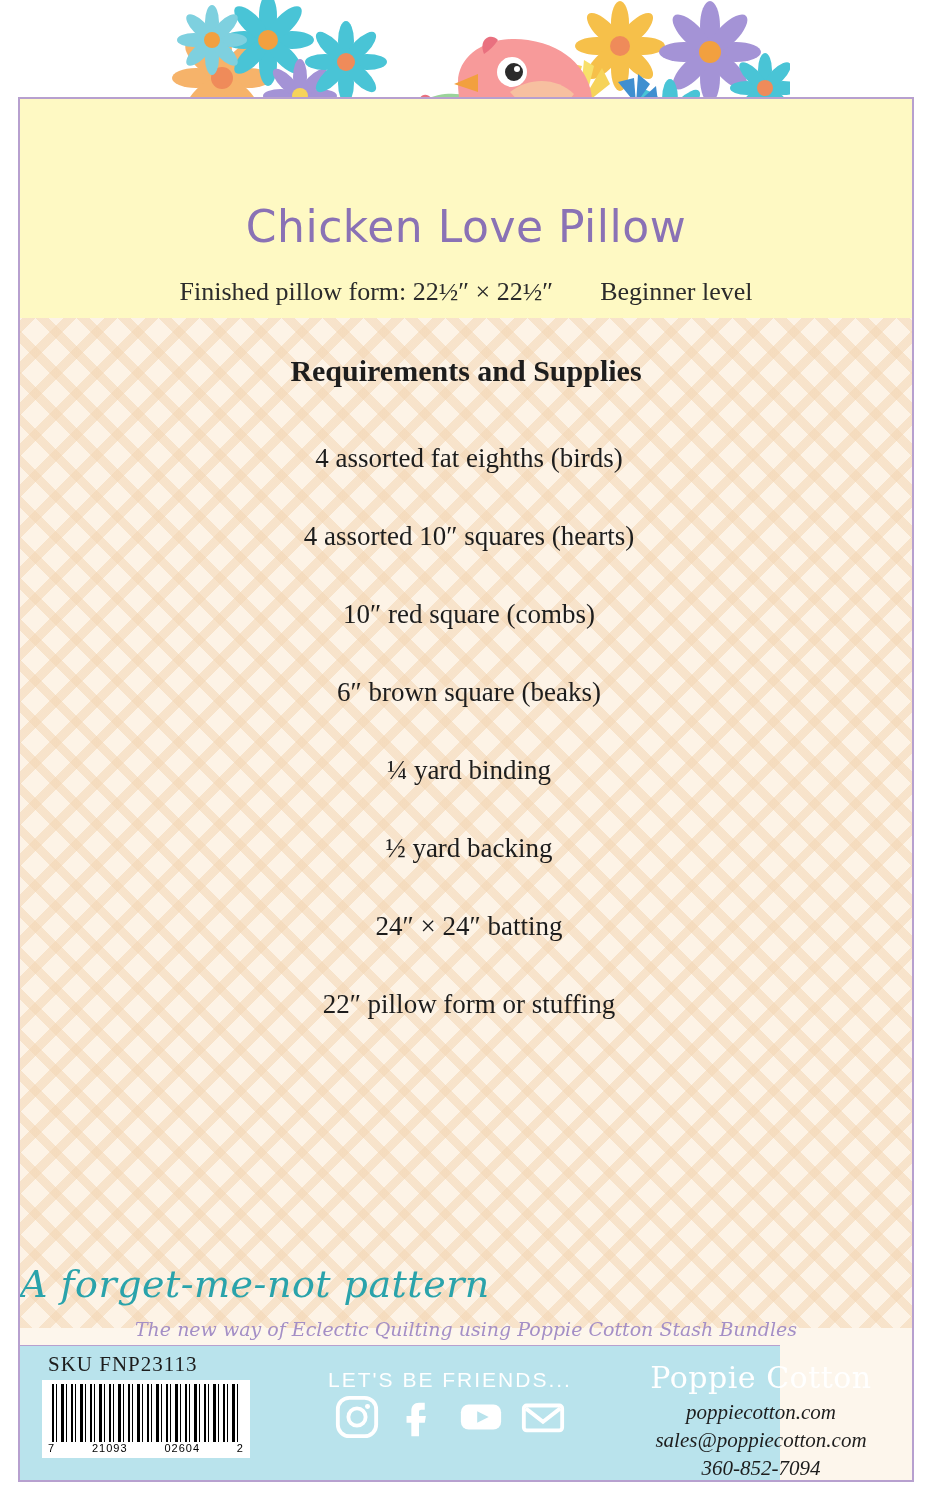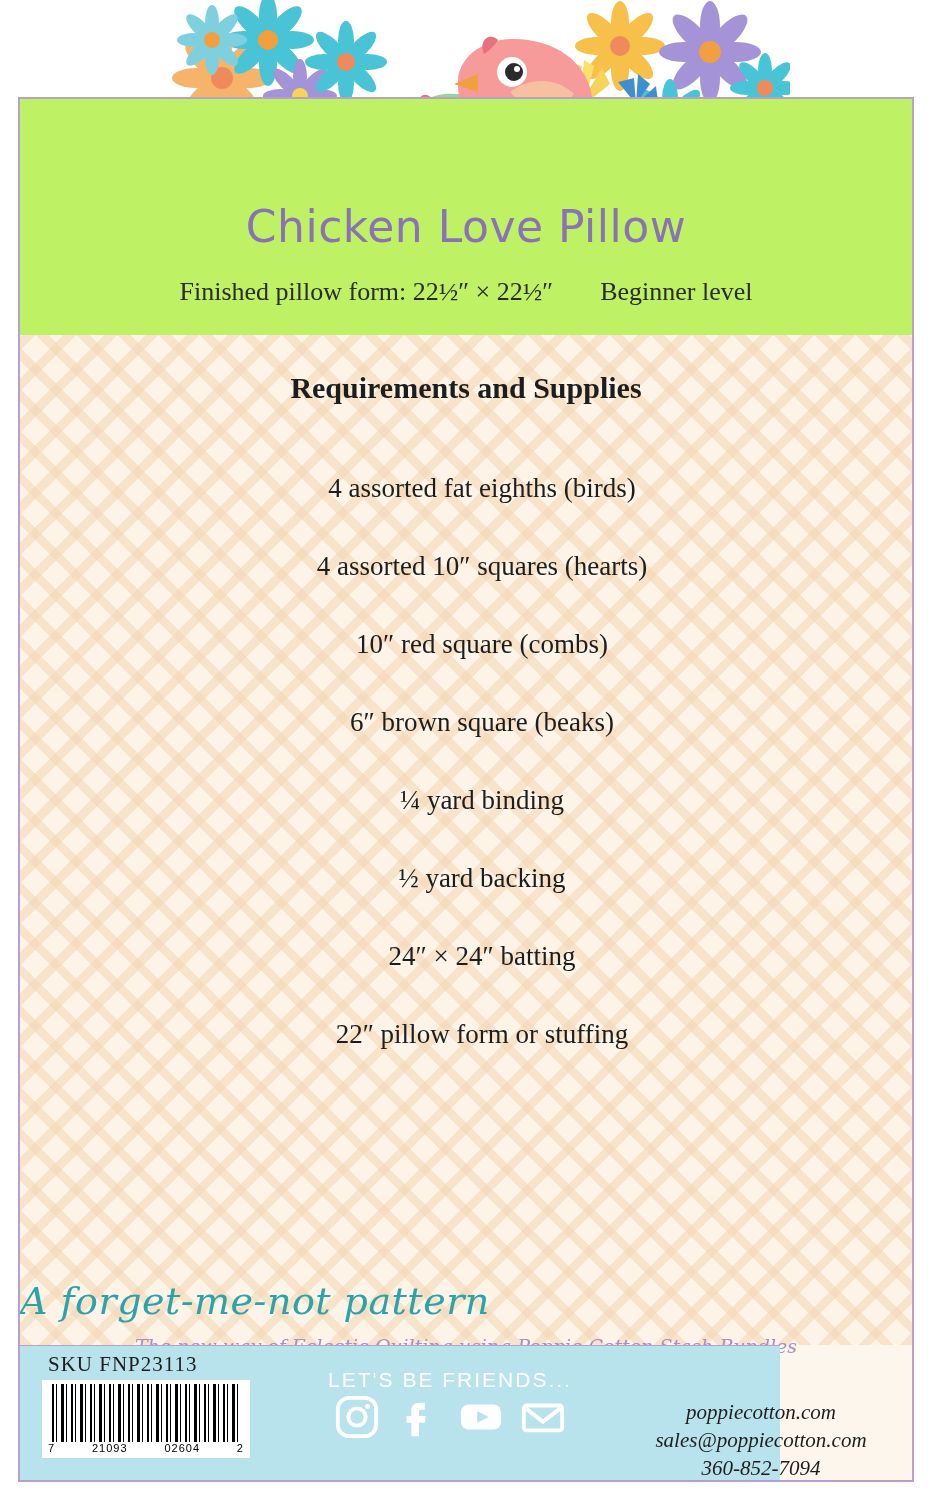--- a/index.html
+++ b/index.html
@@ -24,21 +24,21 @@
     border: 2px solid #b7a0cf;
     background: #fdf6ec;
     overflow: hidden;
   }
 
   
   .header-band {
     position: absolute;
     left: 0; top: 0;
     width: 892px; height: 236px;
-    background: #bef264;
+    background: #fef9c3;
   }
 
   .title {
     position: absolute;
     left: 0; top: 102px;
     width: 892px;
     text-align: center;
     font-family: "DejaVu Sans", sans-serif;
     font-size: 44px;
     font-weight: 400;
@@ -53,21 +53,21 @@
     font-family: "Liberation Serif", serif;
     font-size: 26px;
     color: #2b2b2b;
   }
   .subtitle-row .size { }
   .subtitle-row .gap { display: inline-block; width: 34px; }
 
   
   .body-area {
     position: absolute;
-    left: 0; top: 236px;
+    left: 0; top: 219px;
     width: 892px; height: 1010px;
     background-color: #fdf3e6;
     background-image:
       repeating-linear-gradient(45deg,
         rgba(243,214,180,0.55) 0px, rgba(243,214,180,0.55) 9px,
         rgba(0,0,0,0) 9px, rgba(0,0,0,0) 29px),
       repeating-linear-gradient(-45deg,
         rgba(243,214,180,0.55) 0px, rgba(243,214,180,0.55) 9px,
         rgba(0,0,0,0) 9px, rgba(0,0,0,0) 29px);
   }
@@ -81,21 +81,21 @@
     font-weight: bold;
     font-size: 30px;
     color: #1d1d1d;
   }
 
   .supply-list {
     position: absolute;
     left: 0; top: 98px;
     width: 892px;
     list-style: none;
-    margin: 16px; padding: 0;
+    margin: 3px; padding: 0;
   }
   .supply-list li {
     text-align: center;
     font-family: "Liberation Serif", serif;
     font-size: 27px;
     color: #1d1d1d;
     height: 78px;
     line-height: 78px;
     white-space: nowrap;
   }
@@ -455,20 +455,21 @@
         <svg class="ico" viewBox="0 0 48 48">
           <rect x="3" y="11" width="42" height="26" rx="8" fill="#ffffff"></rect>
           <path d="M20 18 L32 24 L20 30 Z" fill="#b9e3ec"></path>
         </svg>
         <svg class="ico" viewBox="0 0 48 48">
           <rect x="4" y="12" width="40" height="26" rx="3" fill="none" stroke="#ffffff" stroke-width="4"></rect>
           <path d="M6 15 L24 29 L42 15" fill="none" stroke="#ffffff" stroke-width="4"></path>
         </svg>
       </div>
 
+      <div class="brand">Poppie Cotton</div>
       <div class="contact">
         <div>poppiecotton.com</div>
         <div>sales@poppiecotton.com</div>
         <div>360-852-7094</div>
       </div>
     </div>
   </div>
 </div>
 
 </body></html>

